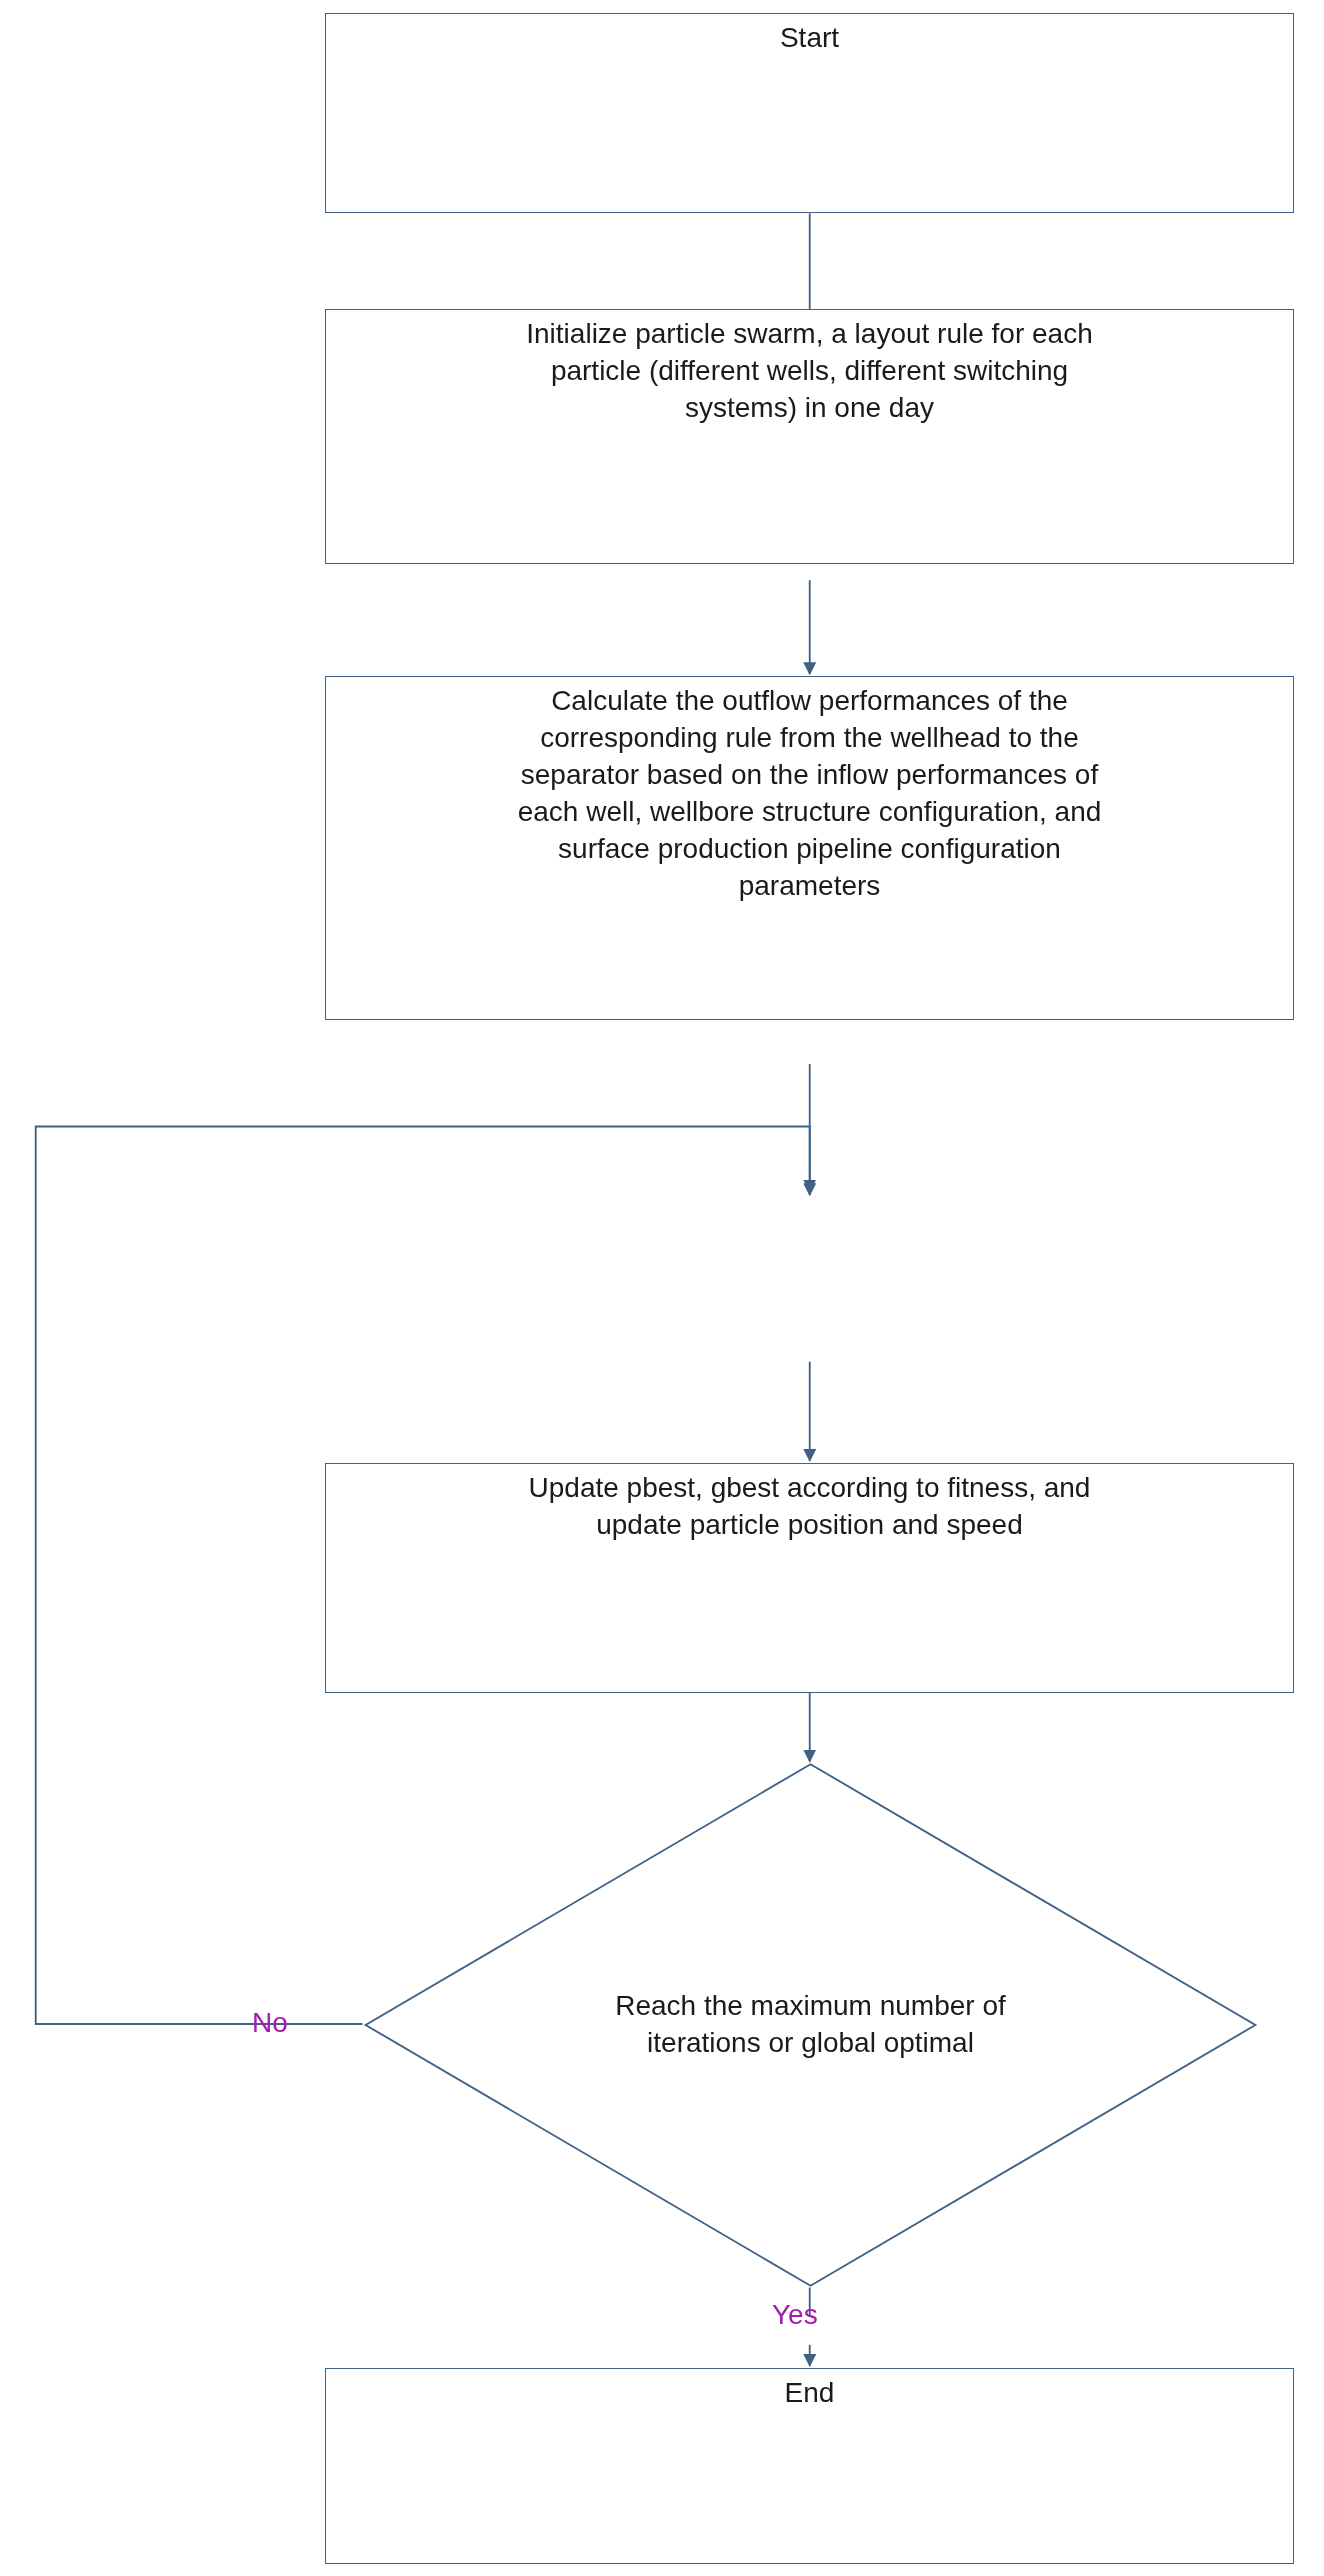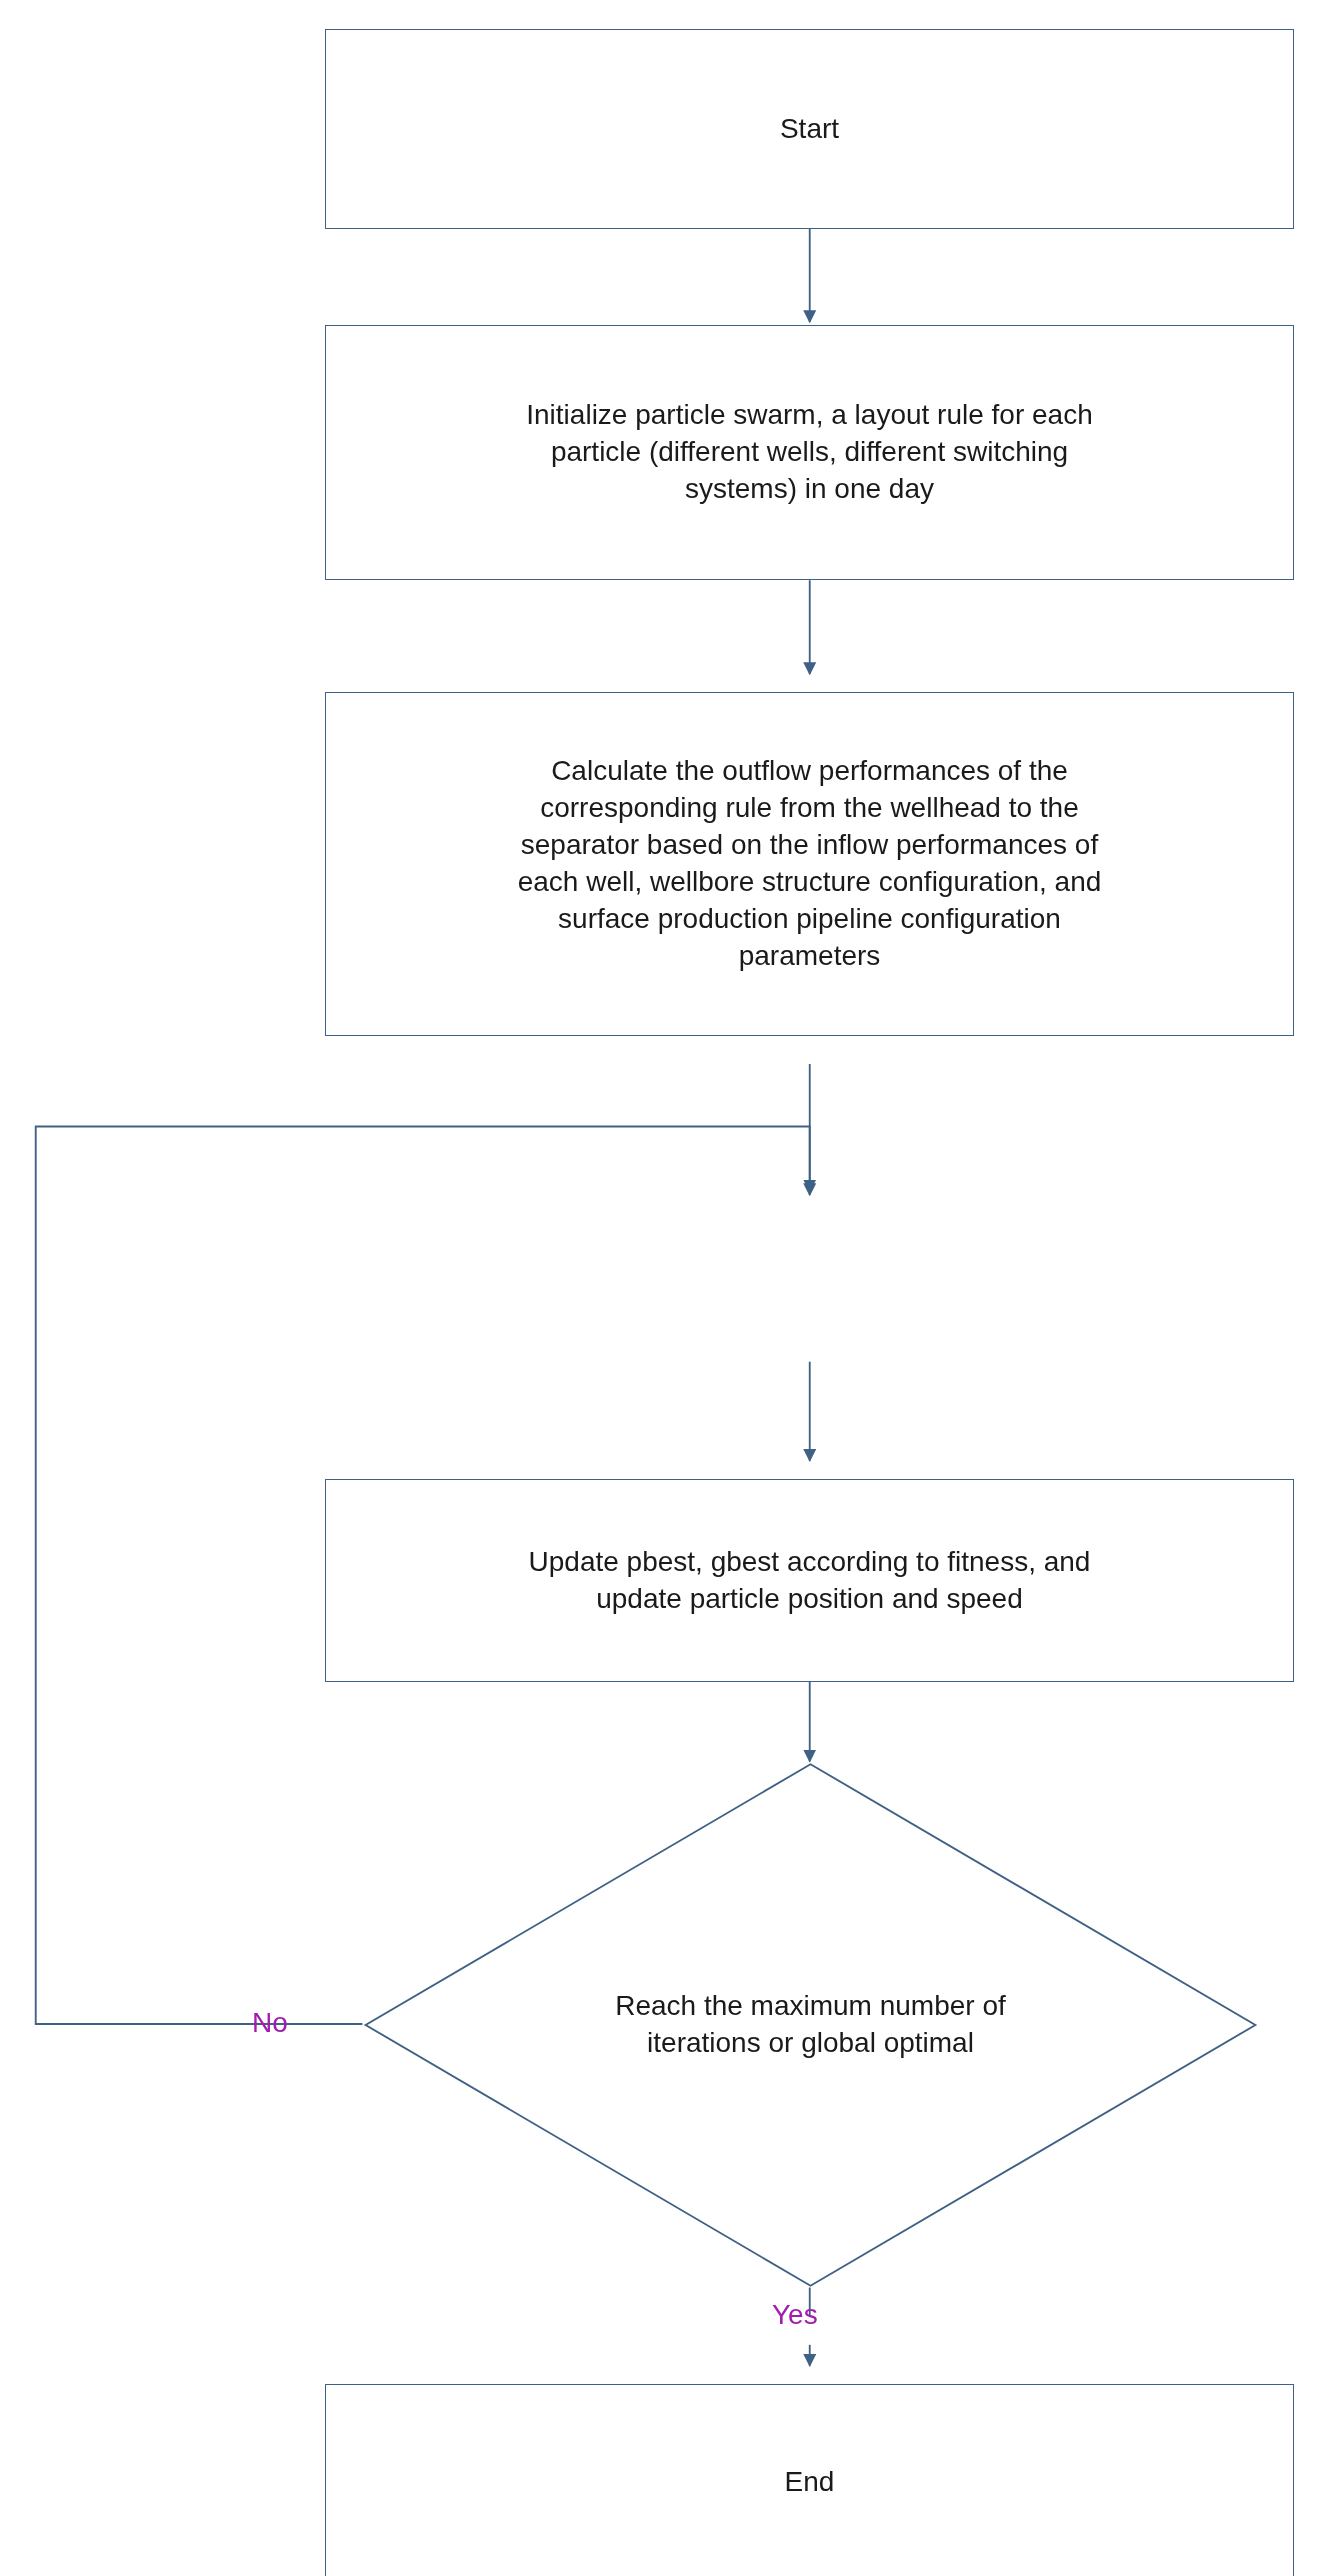--- a/index.html
+++ b/index.html
@@ -16,28 +16,27 @@
     height: 2576px;
     background: #ffffff;
     overflow: hidden;
   }
   .node {
     position: absolute;
     box-sizing: border-box;
     border: 1.9px solid #3f6185;
     background: #ffffff;
     display: flex;
-    align-items: center;
+    align-items: flex-start;
     justify-content: center;
     text-align: center;
     color: #1a1a1a;
     font-size: 28px;
     line-height: 1.32;
     padding: 6px 10.4px;
-    margin-top: 16px;
   }
   .node .label {
     display: block;
     width: 100%;
     white-space: pre-line;
   }
   .decision {
     position: absolute;
   }
   .decision svg {
@@ -116,21 +115,21 @@
   <div class="node" style="left:325px; top:676px; width:969px; height:344px;">
     <span class="label">Calculate the outflow performances of the
 corresponding rule  from the wellhead to the
 separator based on the inflow performances of
 each well, wellbore structure configuration, and
 surface production pipeline configuration
 parameters</span>
   </div>
 
 
-  <div class="node" style="left:325px; top:1463px; width:969px; height:203px;">
+  <div class="node" style="left:325px; top:1463px; width:969px; height:230px;">
     <span class="label">Update pbest, gbest according to fitness, and
 update particle position and speed</span>
   </div>
 
   <div class="decision" style="left:363px; top:1762px; width:895px; height:526px;">
     <svg width="895" height="526" viewBox="0 0 1202 707" xmlns="http://www.w3.org/2000/svg">
       <polygon points="601,3 1199,353.5 601,704 3,353.5" fill="#ffffff" stroke="#3f6185" stroke-width="2.5"></polygon>
     </svg>
     <div class="dlabel">Reach the maximum number of
 iterations or global optimal</div>

